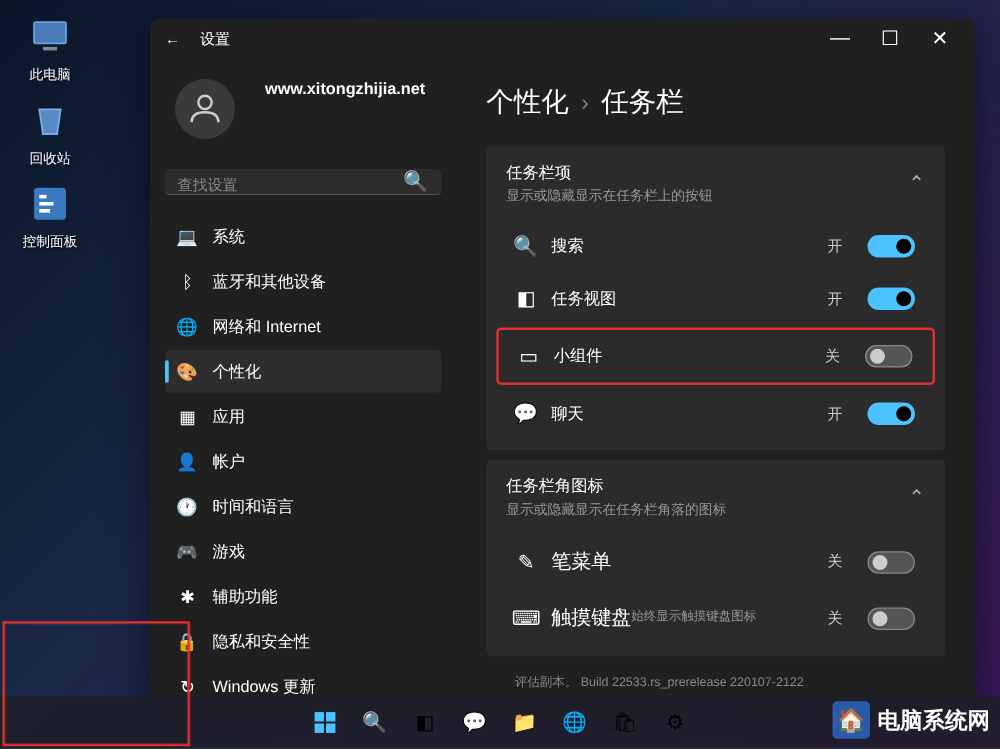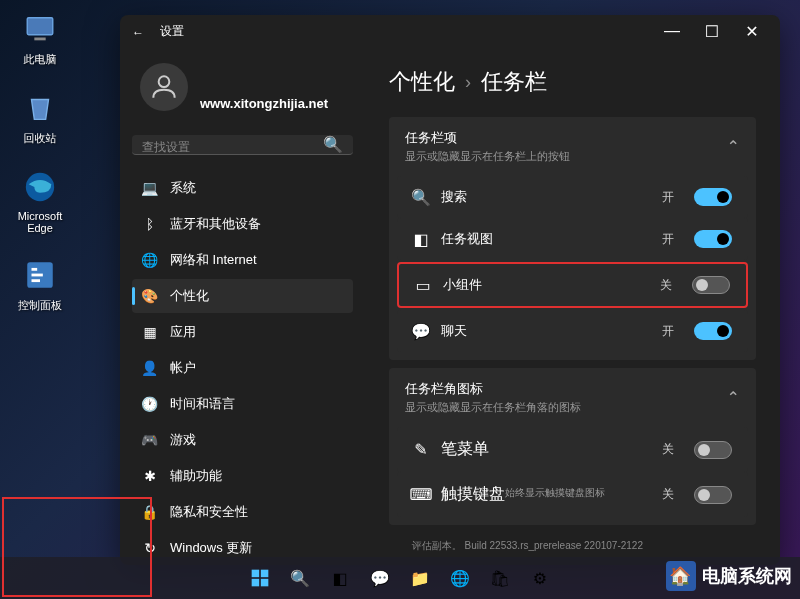--- a/index.html
+++ b/index.html
@@ -1,30 +1,30 @@
 <!DOCTYPE html>
 <html><head>
 <meta charset="utf-8">
 <style>
 *{margin:0;padding:0;box-sizing:border-box;font-family:"Segoe UI","Microsoft YaHei",sans-serif}
 body{width:800px;height:599px;background:linear-gradient(135deg,#0a1628 0%,#1a2847 40%,#3a1858 100%);position:relative;overflow:hidden}
 .desktop{position:absolute;top:0;left:0;width:100%;height:100%}
-.desktop-icons{position:absolute;top:10px;left:10px;display:flex;flex-direction:column;gap:22px}
+.desktop-icons{position:absolute;top:10px;left:10px;display:flex;flex-direction:column;gap:10px}
 .dicon{width:60px;display:flex;flex-direction:column;align-items:center;gap:4px;cursor:pointer}
 .dicon-img{width:38px;height:38px;display:flex;align-items:center;justify-content:center}
 .dicon-label{color:#fff;font-size:11px;text-align:center;text-shadow:1px 1px 2px rgba(0,0,0,.8)}
 .settings-window{position:absolute;top:15px;left:120px;width:660px;height:550px;background:#202020;border-radius:8px;display:flex;flex-direction:column;box-shadow:0 8px 32px rgba(0,0,0,.5)}
 .titlebar{height:32px;display:flex;align-items:center;padding:0 8px;color:#fff}
 .titlebar-left{display:flex;align-items:center;gap:12px;font-size:12px}
 .back-btn{width:20px;height:20px;display:flex;align-items:center;justify-content:center;cursor:pointer}
 .titlebar-right{margin-left:auto;display:flex;gap:0}
 .winbtn{width:40px;height:28px;display:flex;align-items:center;justify-content:center;cursor:pointer;color:#fff}
 .settings-body{flex:1;display:flex;overflow:hidden}
 .sidebar{width:245px;padding:8px 12px;display:flex;flex-direction:column;gap:4px;overflow-y:auto}
-.account{display:flex;align-items:flex-end;gap:12px;padding:8px;margin-bottom:12px}
+.account{display:flex;align-items:flex-start;gap:24px;padding:8px;margin-bottom:12px}
 .avatar{width:48px;height:48px;border-radius:50%;background:#3a3a3a;display:flex;align-items:center;justify-content:center}
 .account-info{display:flex;flex-direction:column}
 .account-name{color:#fff;font-size:13px;font-weight:600}
 .account-type{color:#aaa;font-size:11px}
 .search-box{background:#2d2d2d;border-radius:4px;height:30px;display:flex;align-items:flex-end;padding:0 10px;margin-bottom:12px;border-bottom:1px solid #555}
 .search-box input{flex:1;background:transparent;border:none;color:#fff;font-size:12px;outline:none}
 .search-box input::placeholder{color:#888}
 .nav-item{display:flex;align-items:center;gap:12px;padding:8px 10px;border-radius:4px;color:#fff;font-size:13px;cursor:pointer}
 .nav-item.active{background:#2d2d2d;position:relative}
 .nav-item.active::before{content:"";position:absolute;left:0;top:8px;bottom:8px;width:3px;background:#4cc2ff;border-radius:2px}
@@ -76,29 +76,20 @@
       <div class="dicon-img">
           <svg width="34" height="34" viewBox="0 0 24 24">
             <path d="M6 6 L18 6 L16 20 L8 20 Z" fill="#5a8ac8" stroke="#7ab0e8"></path>
           </svg>
         </div>
       <span class="dicon-label">回收站</span>
     </div>
     <div class="dicon">
       <div class="dicon-img">
           <svg width="34" height="34" viewBox="0 0 24 24">
-            <circle cx="12" cy="12" r="10" fill="#0c5aa0"></circle>
-            <path d="M4 10 Q12 4 20 10 Q20 16 12 16 Q8 16 8 12" fill="#3ab0d8"></path>
-          </svg>
-        </div>
-      <span class="dicon-label">Microsoft Edge</span>
-    </div>
-    <div class="dicon">
-      <div class="dicon-img">
-          <svg width="34" height="34" viewBox="0 0 24 24">
             <rect x="3" y="3" width="18" height="18" rx="2" fill="#3a7ac0"></rect>
             <rect x="6" y="7" width="4" height="2" fill="#fff"></rect>
             <rect x="6" y="11" width="8" height="2" fill="#fff"></rect>
             <rect x="6" y="15" width="6" height="2" fill="#fff"></rect>
           </svg>
         </div>
       <span class="dicon-label">控制面板</span>
     </div>
   </div>
 

